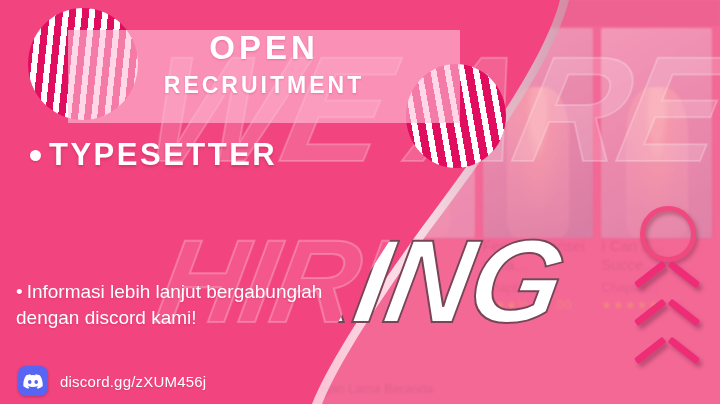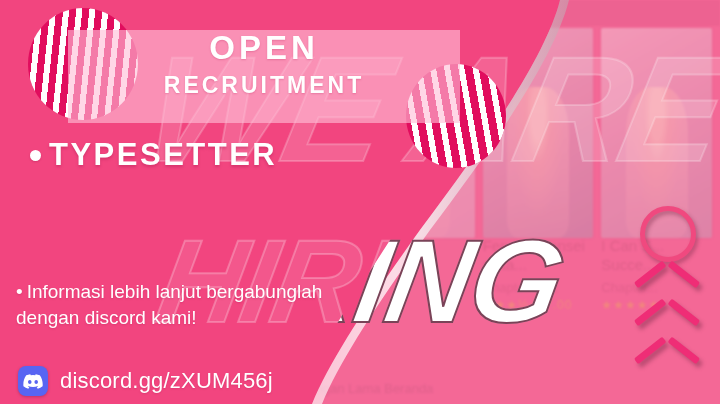--- a/index.html
+++ b/index.html
@@ -117,21 +117,21 @@
   
   .info{position:absolute;left:16px;top:279px;width:330px;color:#fff;
         font-size:19px;line-height:26px;text-shadow:0 1px 2px rgba(160,20,75,.25);}
   .info .b{margin-right:4px;}
 
   
   .discord{position:absolute;left:18px;top:366px;display:flex;align-items:center;gap:12px;}
   .dc-badge{width:30px;height:30px;border-radius:8px;background:#5865F2;
             display:flex;align-items:center;justify-content:center;
             box-shadow:0 1px 3px rgba(90,20,60,.35);}
-  .dc-link{font-size:22px;color:#ffffff;letter-spacing:.2px;
+  .dc-link{font-size:15px;color:#ffffff;letter-spacing:.2px;
            text-shadow:0 1px 2px rgba(160,20,75,.25);}
 
   
   .ring{position:absolute;left:640px;top:206px;width:56px;height:56px;border-radius:50%;
         border:5px solid #f0497f;filter:drop-shadow(2px 3px 2px rgba(120,40,70,.45));}
   .chev{position:absolute;width:62px;height:30px;}
   .chev::before,.chev::after{content:"";position:absolute;top:0;width:36px;height:7px;
         background:#ef2d76;border-radius:2px;}
   .chev::before{left:0;transform:rotate(-38deg);transform-origin:left center;}
   .chev::after{right:0;transform:rotate(38deg);transform-origin:right center;}

